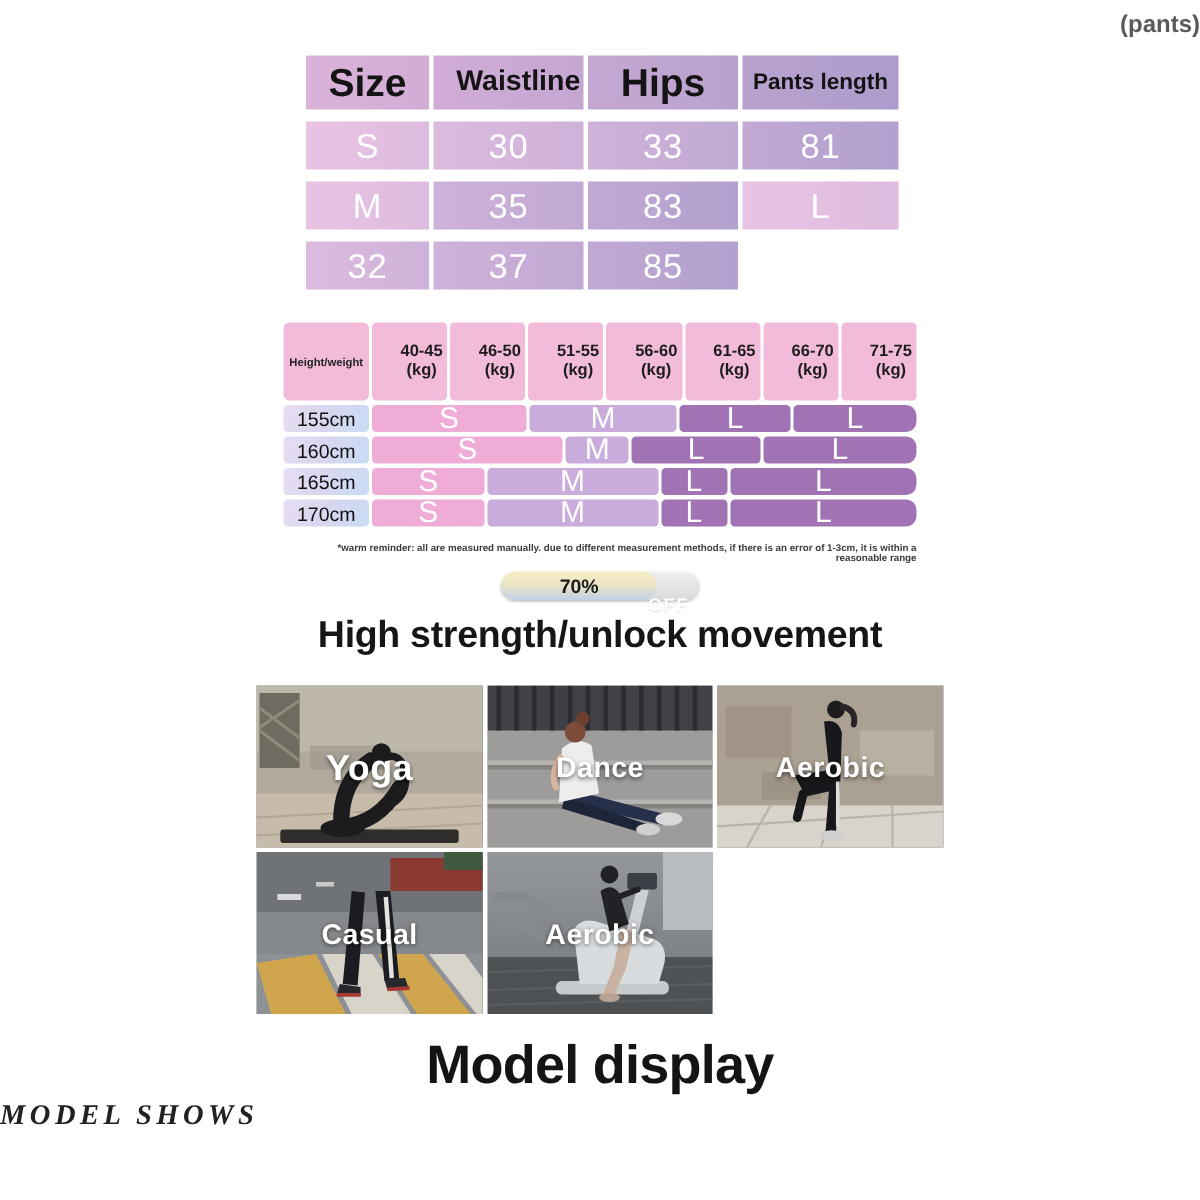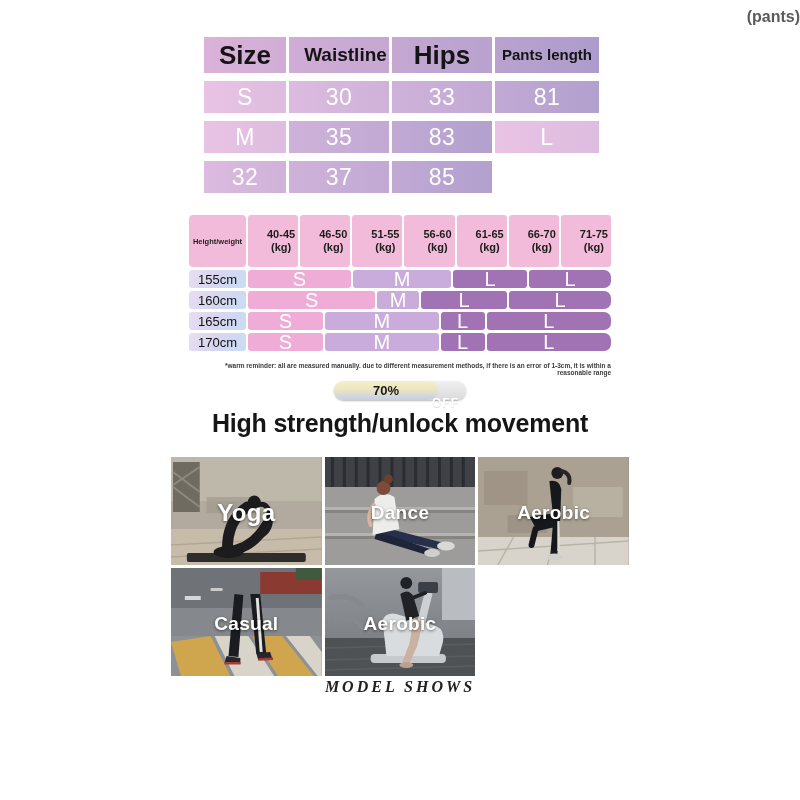--- a/index.html
+++ b/index.html
@@ -103,23 +103,23 @@
   .tile-label {
     position:absolute; left:50%; top:52%; transform:translate(-50%,-50%);
     color:#fff; font-weight:700; font-size:19px; letter-spacing:.3px;
     text-shadow:0 1px 3px rgba(0,0,0,.55); white-space:nowrap;
   }
   .tile-label.big { font-size:24px; }
 
   
   .model-title { margin-top:13px; text-align:center; font-size:36px; font-weight:700; color:#141414; letter-spacing:-.5px; }
   .model-sub {
-    margin-top:2px; text-align:center;
+    margin-top:2px; 
     font-family:"Liberation Serif", serif; font-style:italic; font-weight:600;
-    font-size:16px; letter-spacing:3px; color:#222;
+    font-size:19px; letter-spacing:3px; color:#222;
   }
 </style>
 </head>
 <body>
 
 <div class="page">
 
   <div class="page-title">(pants)</div>
 
   <div class="t1">
@@ -351,15 +351,16 @@
         <path d="M76 26 Q84 20 89 28 L95 48 L82 53 Z" fill="#202226"></path>
         <circle cx="82" cy="15" r="6" fill="#202226"></circle>
         <path d="M88 30 L101 25" stroke="#202226" stroke-width="4" stroke-linecap="round" fill="none"></path>
         <path d="M90 50 L85 76 L78 94 L85 96 L93 78 L99 54 Z" fill="#c9b2a2"></path>
         <ellipse cx="82" cy="97" rx="7" ry="3" fill="#b9a291"></ellipse>
       </svg>
       <span class="tile-label">Aerobic</span>
     </div>
   </div>
 
+  <div class="model-title">Model display</div>
   <div class="model-sub">MODEL SHOWS</div>
 
 </div>
 
 </body></html>

